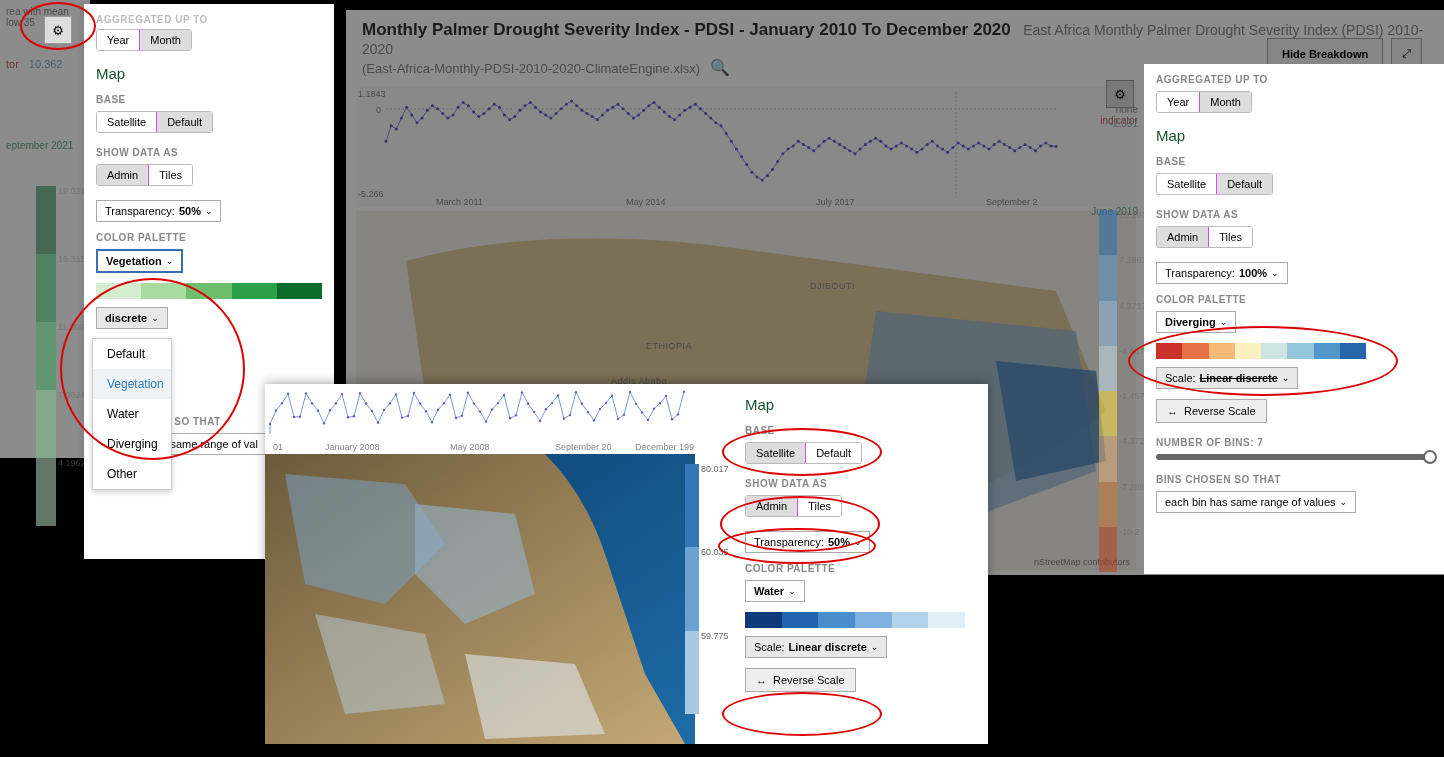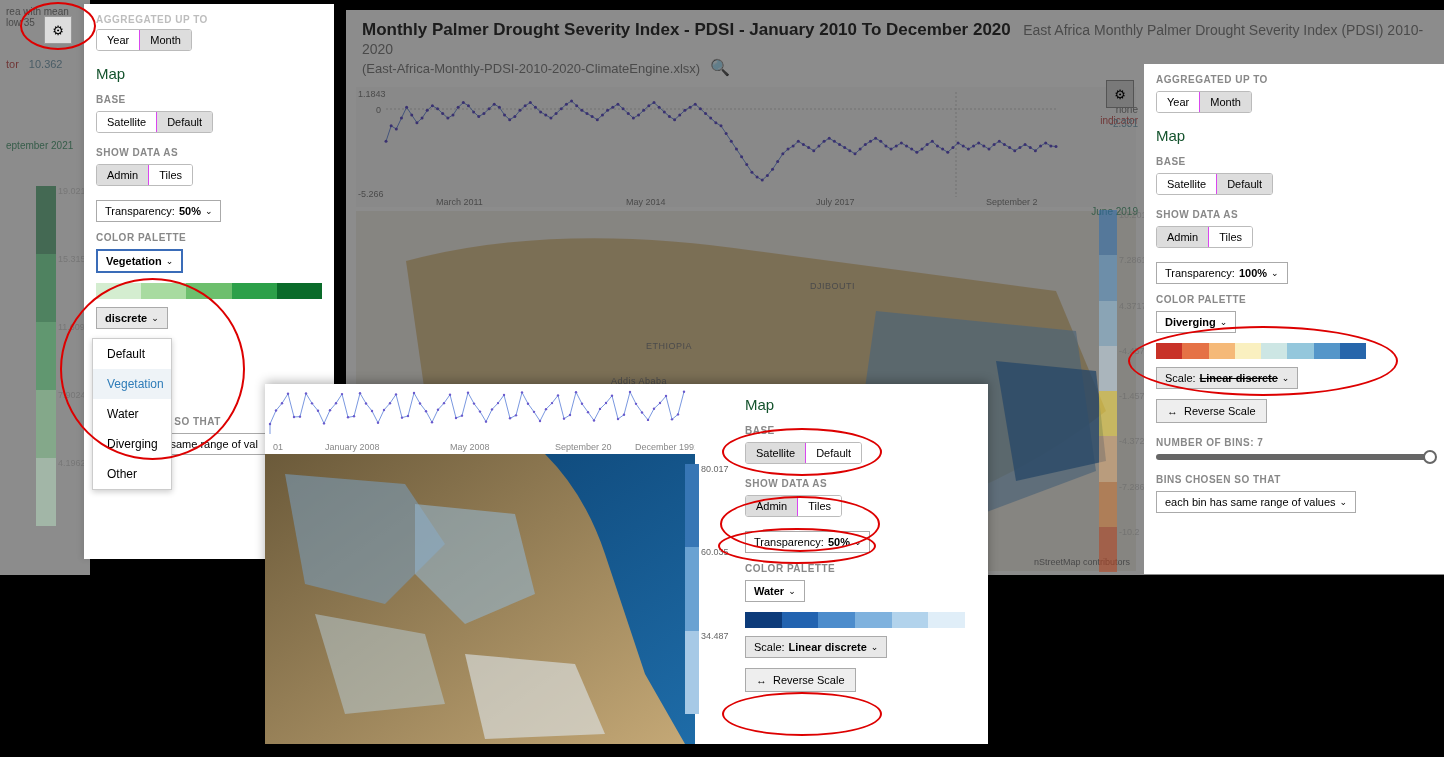--- a/index.html
+++ b/index.html
@@ -51,21 +51,21 @@
 .tab-btn.active { background: #ccc; }
 .link-btn { font-size: 10px; color: #7a8; cursor: pointer; border: none; background: none; padding: 4px 8px; }
 
 .map-label { position: absolute; font-size: 9px; color: #888; text-transform: uppercase; letter-spacing: 0.5px; }
 
 .faded { opacity: 0.55; }
 </style>
 </head>
 <body>
 
-<div class="panel faded" style="left:0; top:0; width:90px; height:575px; padding:6px; overflow:hidden;">
+<div class="panel faded" style="left:0; top:0; width:90px; height:458px; padding:6px; overflow:hidden;">
   <div style="font-size:10px; color:#888;">rea with mean</div>
   <div style="font-size:10px; color:#888;">low 35</div>
   <div style="display:flex; gap:10px; margin-top:30px;">
     <span style="font-size:11px; color:#c66;">tor</span>
     <span style="font-size:11px; color:#8ab;">10.362</span>
   </div>
   <div style="font-size:10px; color:#6a8; margin-top:70px;">eptember 2021</div>
 </div>
 <div class="legend-bar faded" style="left:36px; top:186px; width:20px; height:340px;">
   <div class="lb" style="background:#0a4d25;">
@@ -335,20 +335,28 @@
   </div>
   <div style="position:absolute; right:306px; top:108px; font-size:10px; color:#8ab;">-2.331</div>
   <div style="position:absolute; right:306px; top:196px; font-size:10px; color:#6a8;">June 2019</div>
 
   
   <div class="gear-btn" style="position:absolute; right:310px; top:70px;">
     <span>⚙</span>
   </div>
 
   
+  <div style="position:absolute; right:22px; top:28px; display:flex; gap:8px;">
+    <div class="btn" style="background:#f5f5f5; padding:8px 14px;">
+      <b>Hide Breakdown</b>
+    </div>
+    <div class="btn" style="background:#f5f5f5; padding:8px 10px;">
+      <span>⤢</span>
+    </div>
+  </div>
 </div>
 
 <div class="legend-bar faded" style="left:1099px; top:210px; width:18px; height:362px;">
   <div class="lb" style="background:#2f6eb0;">
       <span class="lbl">10.201</span>
     </div>
   <div class="lb" style="background:#5996ca;">
       <span class="lbl">7.2861</span>
     </div>
   <div class="lb" style="background:#8fbee0;">
@@ -540,21 +548,21 @@
   </div>
 
   <div class="legend-bar" style="left:420px; top:80px; width:14px; height:250px;">
     <div class="lb" style="background:#3776b5;">
         <span class="lbl">80.017</span>
       </div>
     <div class="lb" style="background:#6aa2d2;">
         <span class="lbl">60.035</span>
       </div>
     <div class="lb" style="background:#a6c9e6;">
-        <span class="lbl">34.487</span>
+        <span class="lbl">59.775</span>
       </div>
   </div>
 
   <div style="position:absolute; right:0; top:0; width:255px; height:360px; padding:12px; background:#fff;">
     <div class="map-heading">Map</div>
 
     <div class="section-label">BASE</div>
     <div class="pill-group">
       <div class="pill active">Satellite</div>
       <div class="pill">Default</div>

